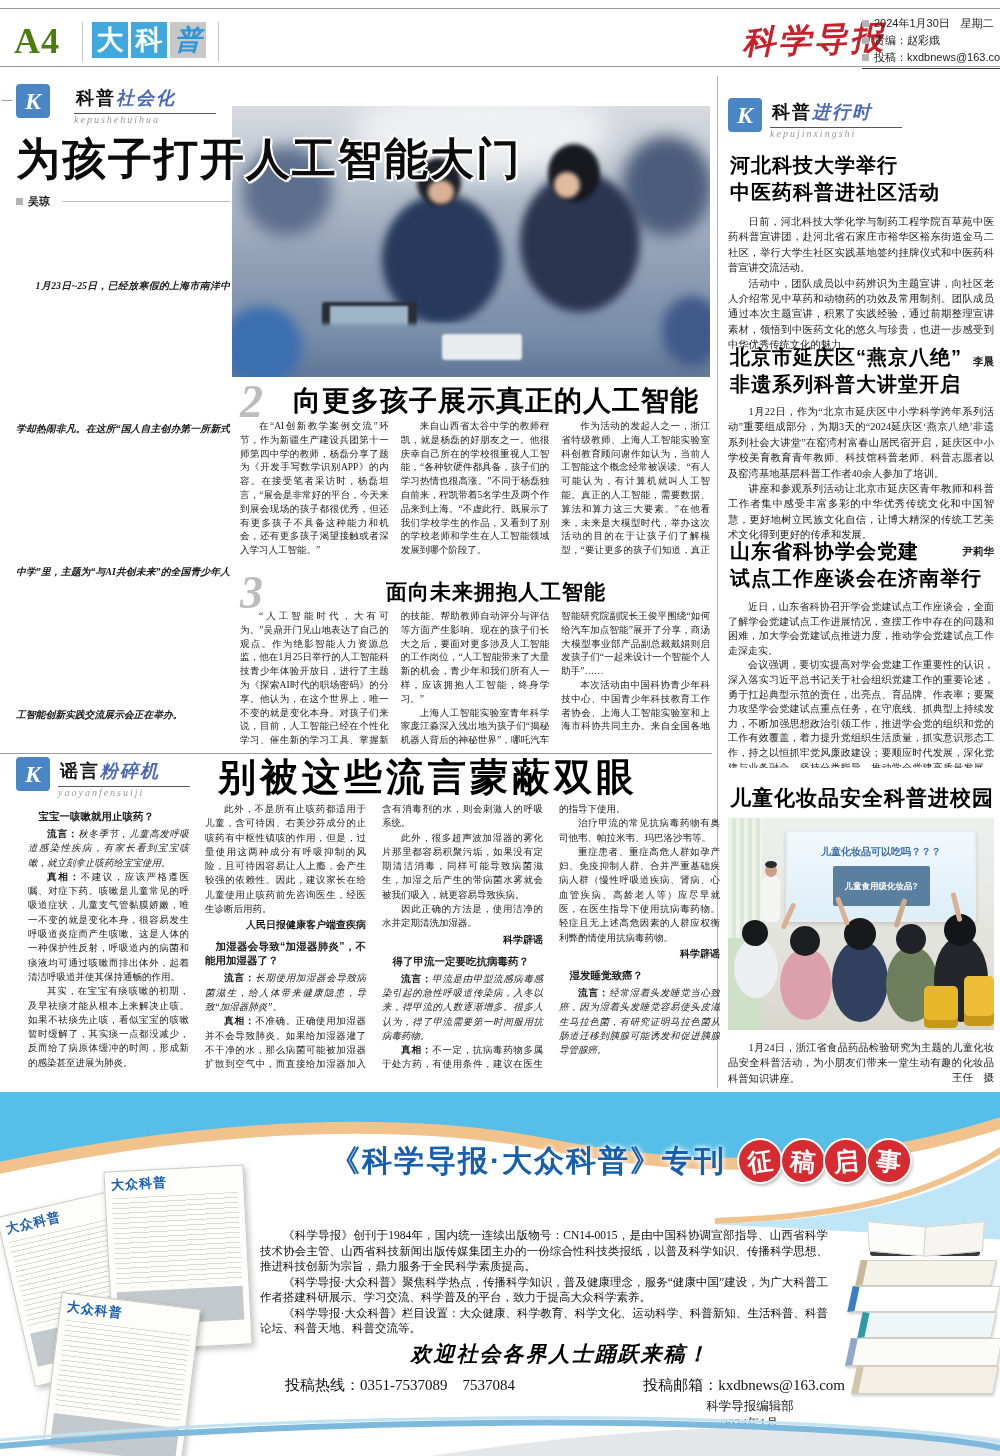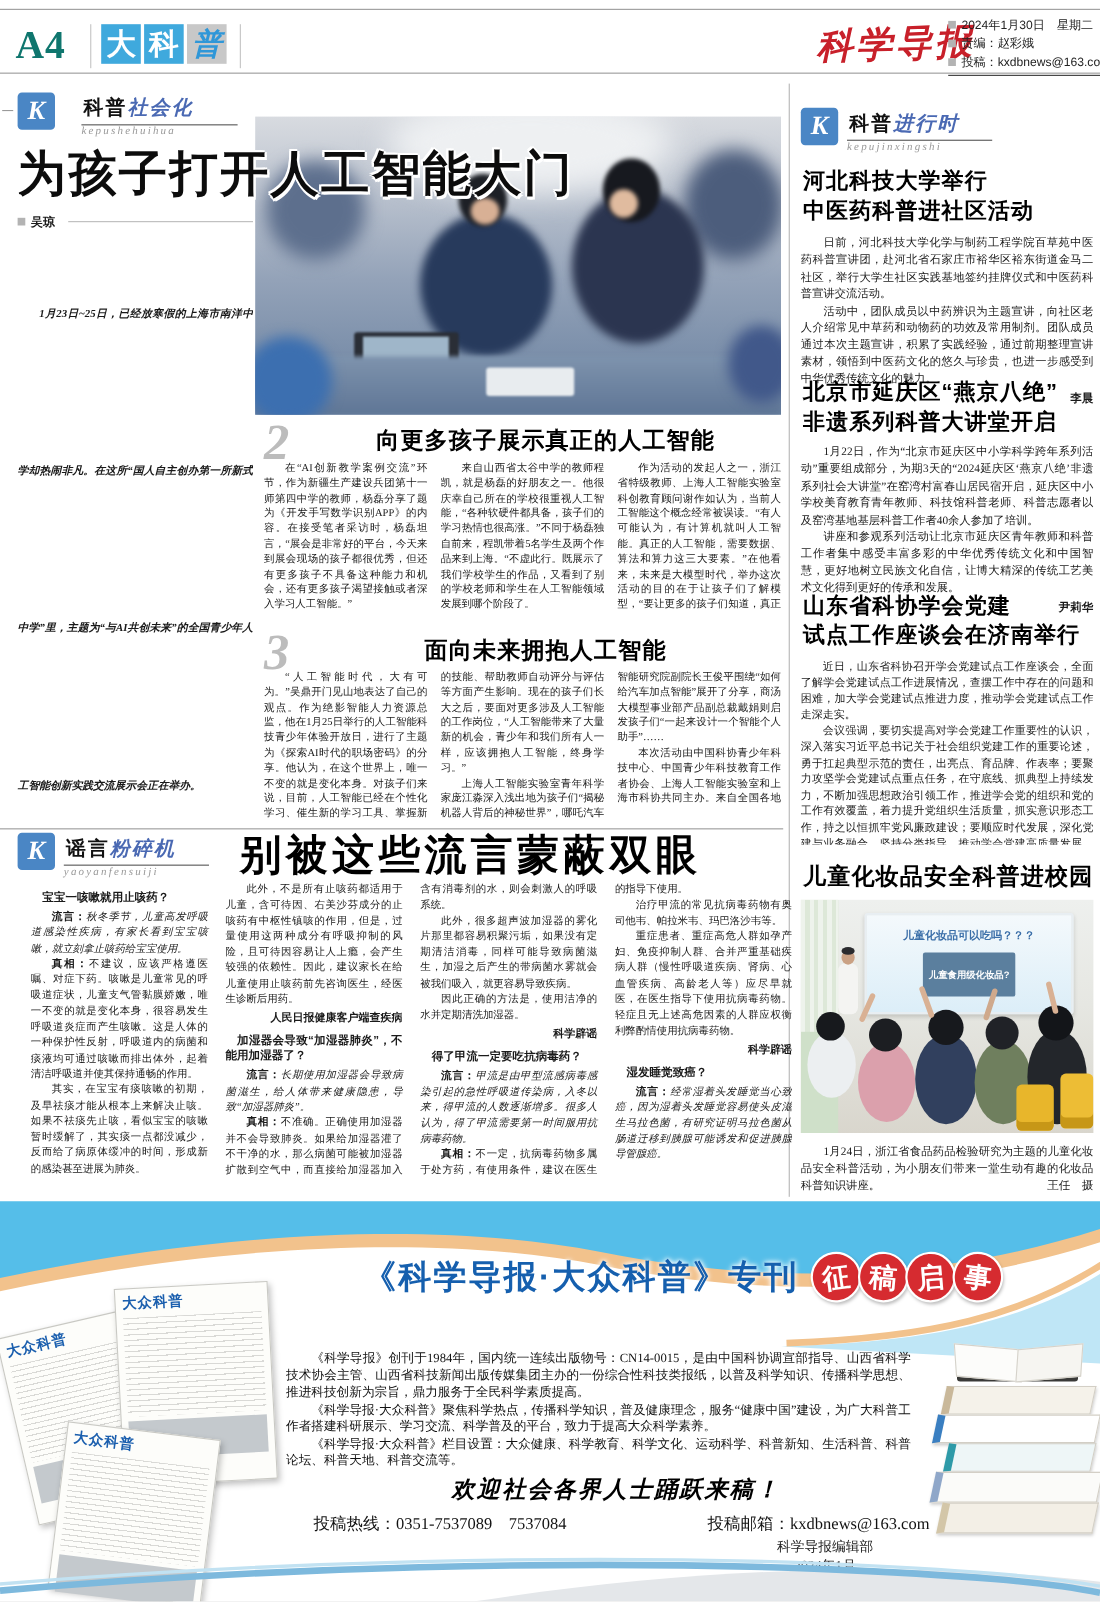--- a/index.html
+++ b/index.html
@@ -1,21 +1,21 @@
 <!DOCTYPE html>
 <html><head>
 <meta charset="utf-8">
 <style>
   html,body{margin:0;padding:0;background:#e8e8e8;}
   .page{position:relative;width:1000px;height:1456px;background:#fff;margin:0 auto;overflow:hidden;
         font-family:"Liberation Serif",serif;color:#1a1a1a;}
   .abs{position:absolute;}
   .hair{position:absolute;background:#9a9a9a;}
   
-  .pageno{font:bold 36px "Liberation Serif",serif;color:#0f766e;letter-spacing:1px;}
+  .pageno{font:bold 36px "Liberation Serif",serif;color:#4d7c0f;letter-spacing:1px;}
   .logobox{width:36px;height:36px;display:flex;align-items:center;justify-content:center;
            font:bold 27px "Liberation Sans",sans-serif;}
   .masthead{font:bold italic 33px "Liberation Serif",serif;color:#c8202a;letter-spacing:3px;transform:rotate(-2deg);}
   .hinfo{font:11px/17px "Liberation Sans",sans-serif;color:#222;white-space:nowrap;}
   .sq{display:inline-block;width:7px;height:7px;background:#b3b3b3;margin-right:5px;}
   
   .kbox{width:34px;height:34px;background:#4a86c5;border-radius:4px;color:#fff;display:flex;align-items:center;
         justify-content:center;font:bold italic 24px "Liberation Serif",serif;}
   .blabel{font:bold 18px "Liberation Serif",serif;color:#111;letter-spacing:2px;white-space:nowrap;}
   .blabel .blue{color:#4a69b3;font-style:italic;}
@@ -121,21 +121,21 @@
   </div>
   <div class="hair" style="left:62px;top:201px;width:168px;height:1px;background:#bbb;"></div>
 
   <div class="abs body-t" style="left:16px;top:214px;width:214px;height:537px;overflow:hidden;">
     <p class="intro">1月23日~25日，已经放寒假的上海市南洋中学却热闹非凡。在这所“国人自主创办第一所新式中学”里，主题为“与AI共创未来”的全国青少年人工智能创新实践交流展示会正在举办。</p>
 
   </div>
 
   <div class="abs secrow" style="left:240px;top:381px;width:470px;">
     <div class="secnum">2</div>
-    <div class="sectitle" style="flex:1;text-align:center;font-size:21px;padding-top:8px;">向更多孩子展示真正的人工智能</div>
+    <div class="sectitle" style="flex:1;text-align:center;font-size:28px;padding-top:8px;">向更多孩子展示真正的人工智能</div>
   </div>
   <div class="abs body-t cols3" style="left:240px;top:420px;width:470px;height:150px;font-size:9.5px;line-height:13.8px;">
     <p>在“AI创新教学案例交流”环节，作为新疆生产建设兵团第十一师第四中学的教师，杨磊分享了题为《开发手写数学识别APP》的内容。在接受笔者采访时，杨磊坦言，“展会是非常好的平台，今天来到展会现场的孩子都很优秀，但还有更多孩子不具备这种能力和机会，还有更多孩子渴望接触或者深入学习人工智能。”</p>
     <p>来自山西省太谷中学的教师程凯，就是杨磊的好朋友之一。他很庆幸自己所在的学校很重视人工智能，“各种软硬件都具备，孩子们的学习热情也很高涨。”不同于杨磊独自前来，程凯带着5名学生及两个作品来到上海。“不虚此行。既展示了我们学校学生的作品，又看到了别的学校老师和学生在人工智能领域发展到哪个阶段了。</p>
     <p>作为活动的发起人之一，浙江省特级教师、上海人工智能实验室科创教育顾问谢作如认为，当前人工智能这个概念经常被误读。“有人可能认为，有计算机就叫人工智能。真正的人工智能，需要数据、算法和算力这三大要素。”在他看来，未来是大模型时代，举办这次活动的目的在于让孩子们了解模型，“要让更多的孩子们知道，真正的人工智能作品是什么样子，能解决什么问题，有哪些应用。”</p>
   </div>
 
   <div class="abs secrow" style="left:240px;top:572px;width:470px;">
     <div class="secnum">3</div>
     <div class="sectitle" style="flex:1;text-align:center;font-size:21px;padding-top:8px;">面向未来拥抱人工智能</div>
@@ -228,21 +228,21 @@
 
   </div>
 
   <div class="abs rtitle" style="left:730px;top:784px;width:266px;font-size:21px;">儿童化妆品安全科普进校园</div>
 
   <div class="photo" style="left:728px;top:818px;width:266px;height:212px;background:linear-gradient(180deg,#eef0ee 0%,#e6e7e2 45%,#d9d6cd 100%);">
     <div class="abs" style="left:0;top:0;width:34px;height:212px;background:#cfe0c9;"></div>
     <div class="abs" style="left:0;top:0;width:34px;height:120px;background:repeating-linear-gradient(90deg,#eef3ec 0 4px,#dde8d8 4px 8px);"></div>
     <div class="abs" style="left:58px;top:12px;width:186px;height:88px;background:linear-gradient(180deg,#f4f9fc,#dceef8);border:2px solid #e8eef2;border-radius:3px;box-shadow:0 2px 4px rgba(0,0,0,.15);">
       <div style="text-align:center;font:bold 10px/16px 'Liberation Sans',sans-serif;color:#3a6ea8;margin-top:12px;">儿童化妆品可以吃吗？？？</div>
-      <div style="margin:6px auto 0;width:84px;height:40px;background:#5b7f9e;border-radius:2px;display:flex;align-items:center;justify-content:center;text-align:right;font:bold 8.5px/11px 'Liberation Sans',sans-serif;color:#fff;">儿童食用级化妆品?</div>
+      <div style="margin:6px auto 0;width:97px;height:40px;background:#5b7f9e;border-radius:2px;display:flex;align-items:center;justify-content:center;text-align:right;font:bold 8.5px/11px 'Liberation Sans',sans-serif;color:#fff;">儿童食用级化妆品?</div>
     </div>
     <div class="abs" style="left:34px;top:58px;width:18px;height:46px;background:#f4f4f2;border-radius:6px;"></div>
     <div class="blob" style="left:37px;top:46px;width:12px;height:13px;background:#caa184;"></div>
     <div class="blob" style="left:37px;top:43px;width:12px;height:7px;background:#2a2b2e;"></div>
 
     <div class="blob" style="left:6px;top:120px;width:44px;height:60px;background:#eceff1;"></div>
     <div class="blob" style="left:14px;top:102px;width:26px;height:26px;background:#17191d;"></div>
     <div class="blob" style="left:52px;top:130px;width:52px;height:72px;background:#dba0ac;"></div>
     <div class="blob" style="left:62px;top:108px;width:30px;height:30px;background:#1c1e22;"></div>
     <div class="blob" style="left:104px;top:122px;width:56px;height:82px;background:#31405e;"></div>

